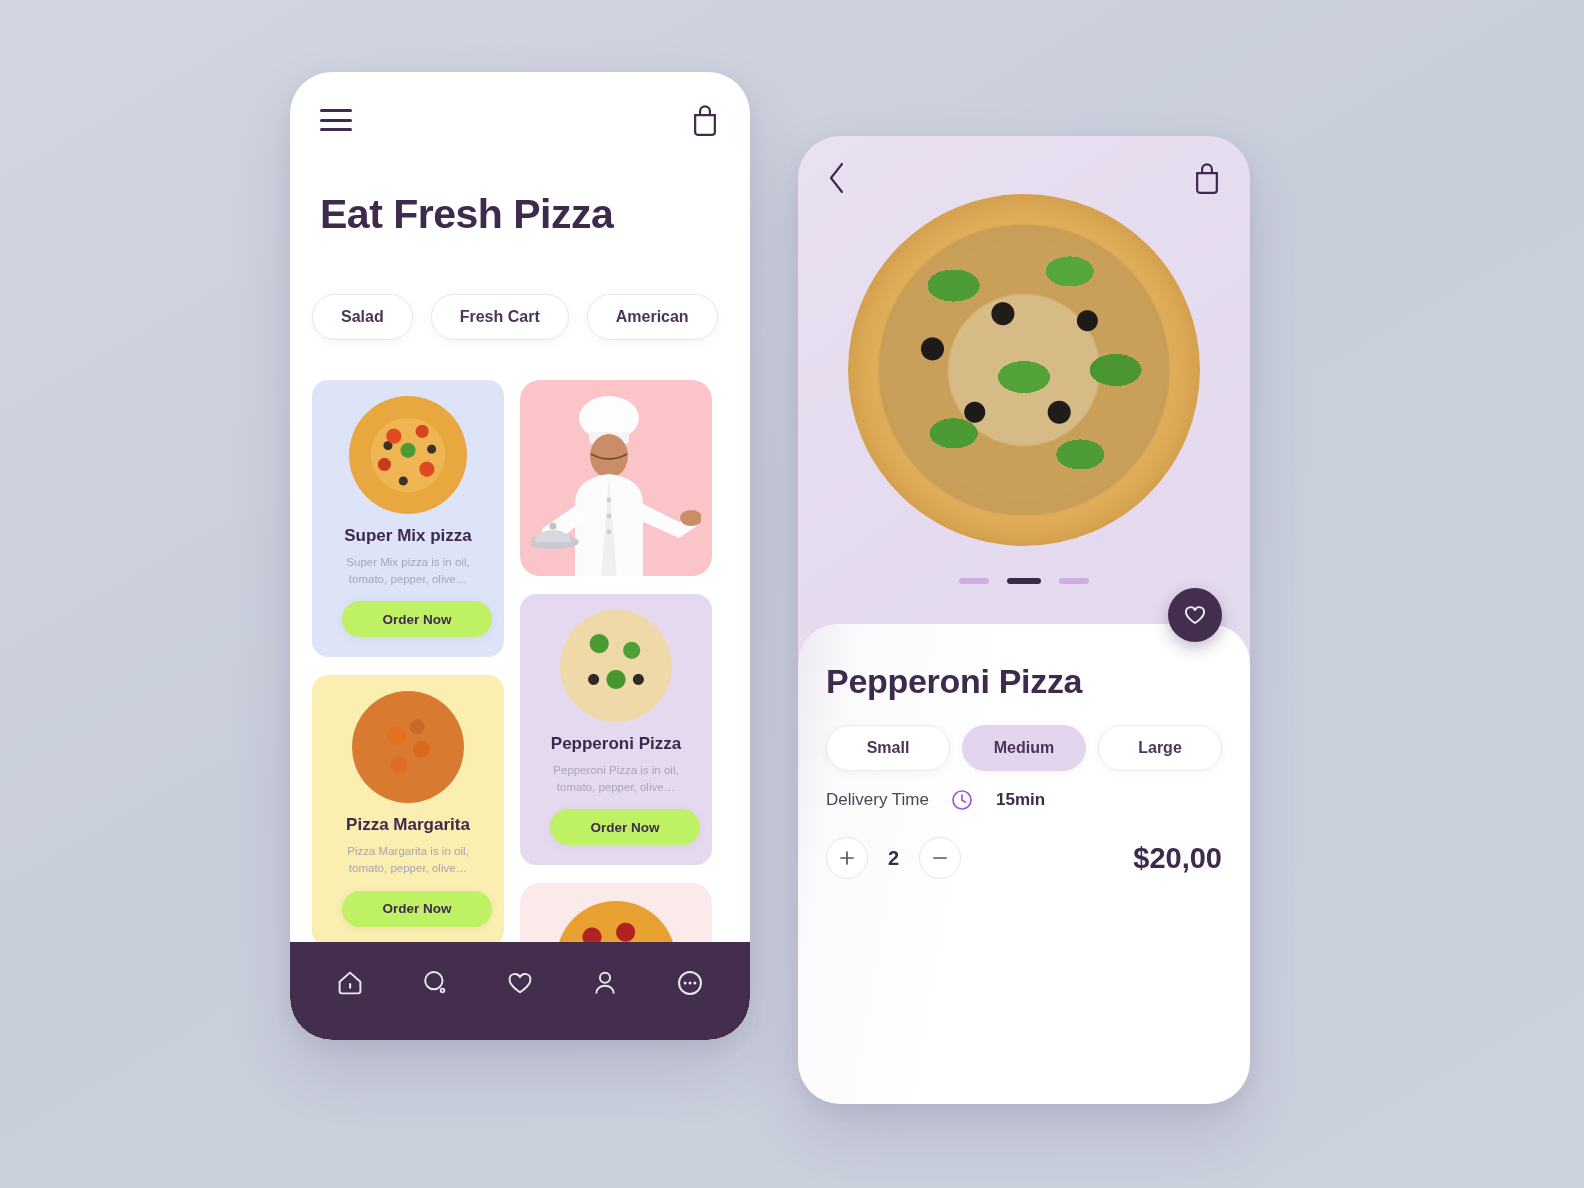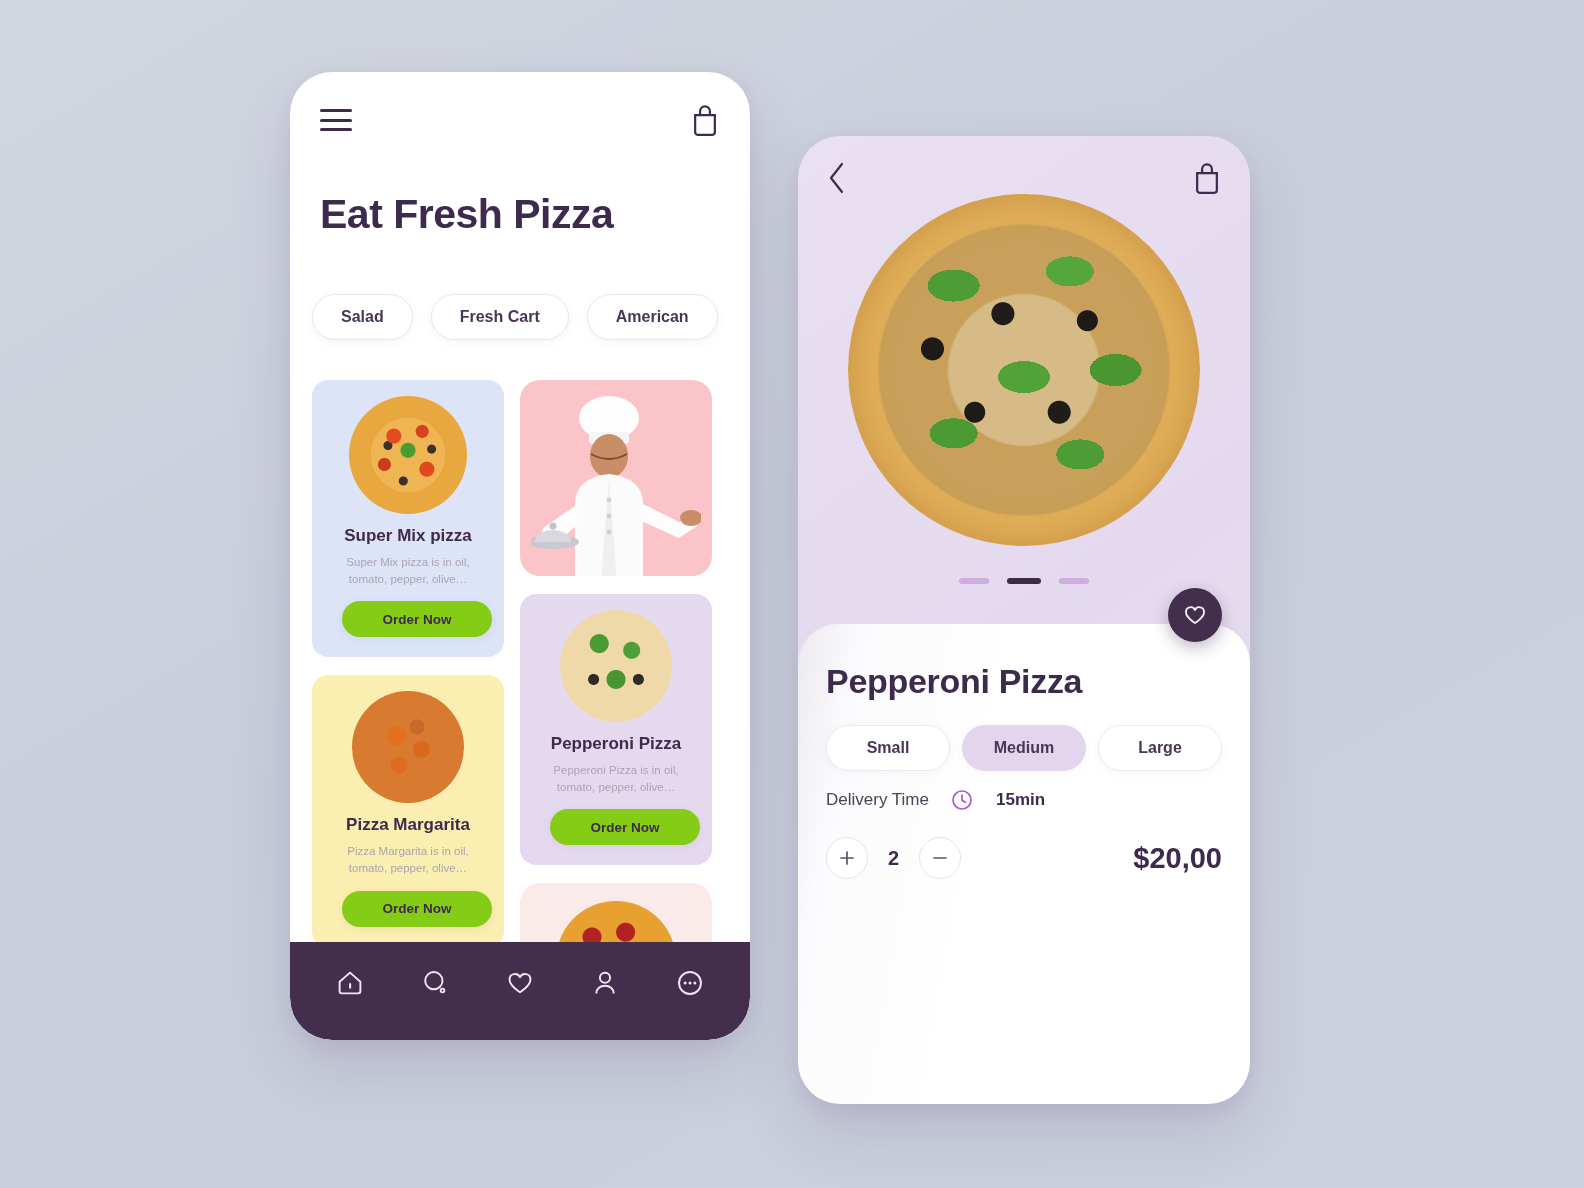--- a/index.html
+++ b/index.html
@@ -54,21 +54,21 @@
   }
   .col { display: flex; flex-direction: column; gap: 18px; }
   .col-left { width: 192px; }
   .col-right { width: 192px; padding-top: 0px; }
 
   .card { border-radius: 16px; padding: 16px 30px 20px; text-align: center; }
   .card-pic { width: 100%; display: flex; justify-content: center; }
   .card-title { font-size: 17px; font-weight: 700; color: #3e2a4d; margin-top: 12px; }
   .card-desc { font-size: 11.5px; color: #a9a5b3; line-height: 1.45; margin-top: 8px; }
   .order-btn {
-    margin: 14px auto 0; height: 36px; width: 150px; border-radius: 18px; background: #84cc16;
+    margin: 14px auto 0; height: 36px; width: 150px; border-radius: 18px; background: #bef264;
     display: flex; align-items: center; justify-content: center;
     font-size: 13.5px; font-weight: 700; color: #3e2a4d; cursor: pointer;
     box-shadow: 0 2px 8px rgba(90,80,120,0.08);
   }
   .card-blue { background: #dde4f7; }
   .card-yellow { background: #faeeb0; }
   .card-lilac { background: #e5d9ef; }
   .card-chef { background: #fbc4c8; border-radius: 20px; height: 196px; overflow: hidden;
                position: relative; }
   .card-pinklight { background: #fbeaea; border-radius: 20px; height: 120px; overflow:hidden;

